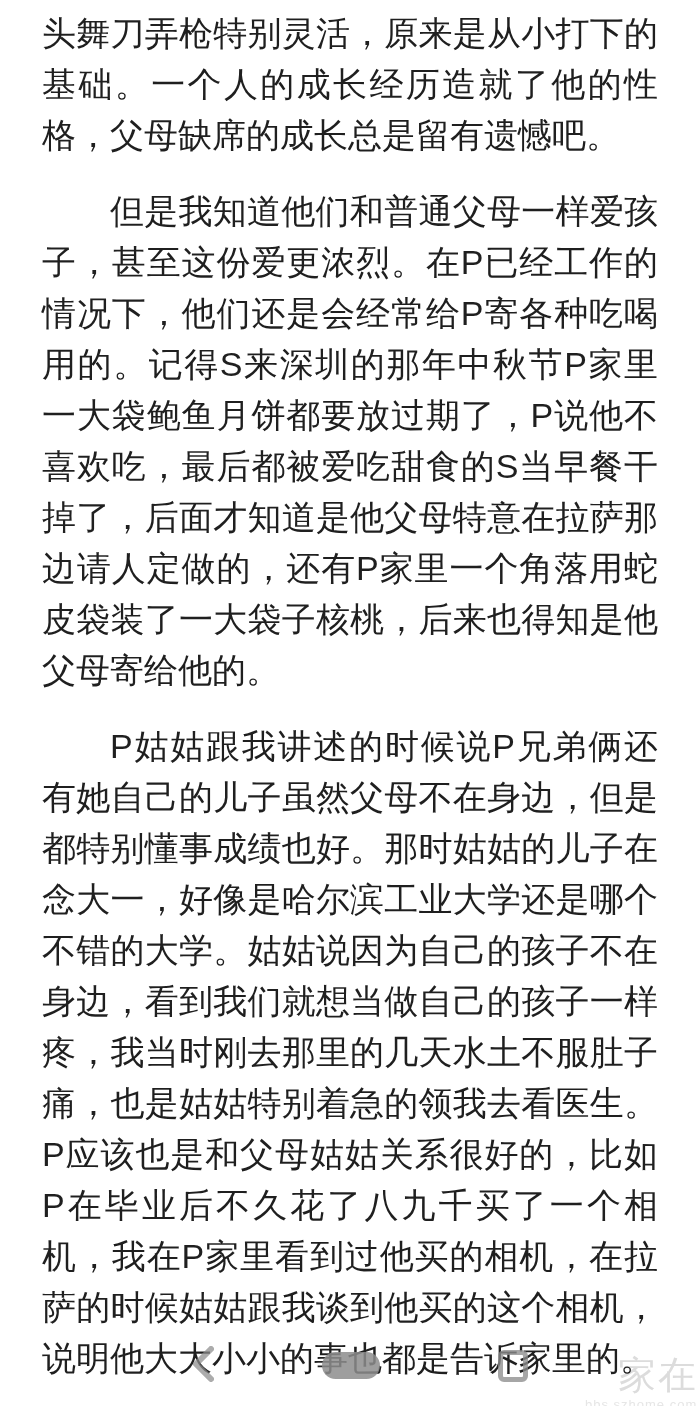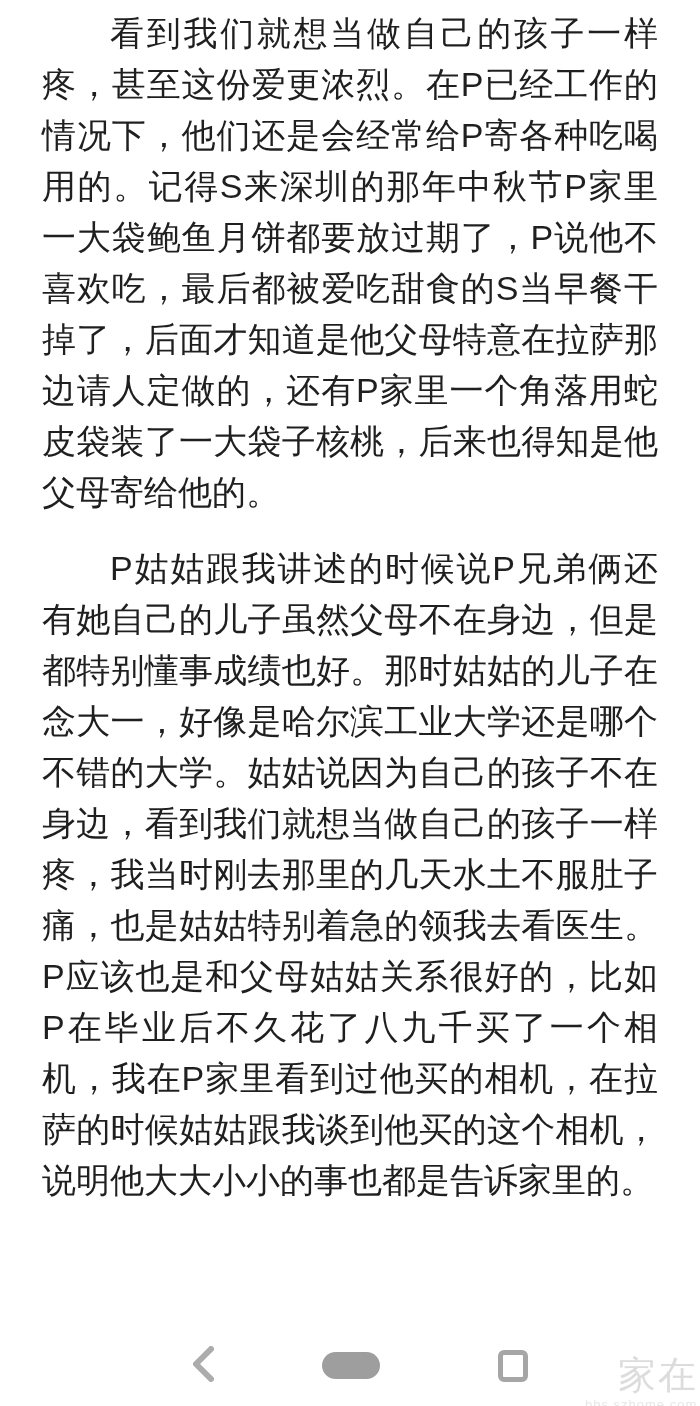--- a/index.html
+++ b/index.html
@@ -73,21 +73,22 @@
 <body>
 
 <div class="watermark">
   <div class="wm-row">
     <span class="wm-brand">家在</span>
   </div>
   <div class="wm-url">bbs.szhome.com</div>
 </div>
 
 <main class="article">
-  <p class="para">看到我们就想当做自己的孩子一样疼，甚至这份爱更浓烈。在P已经工作的情况下，他们还是会经常给P寄各种吃喝用的。记得S来深圳的那年中秋节P家里一大袋鲍鱼月饼都要放过期了，P说他不喜欢吃，最后都被爱吃甜食的S当早餐干掉了，后面才知道是他父母特意在拉萨那边请人定做的，还有P家里一个角落用蛇皮袋装了一大袋子核桃，后来也得知是他父母寄给他的。</p>
+  <p class="para no-indent">头舞刀弄枪特别灵活，原来是从小打下的基础。一个人的成长经历造就了他的性格，父母缺席的成长总是留有遗憾吧。</p>
+  <p class="para">但是我知道他们和普通父母一样爱孩子，甚至这份爱更浓烈。在P已经工作的情况下，他们还是会经常给P寄各种吃喝用的。记得S来深圳的那年中秋节P家里一大袋鲍鱼月饼都要放过期了，P说他不喜欢吃，最后都被爱吃甜食的S当早餐干掉了，后面才知道是他父母特意在拉萨那边请人定做的，还有P家里一个角落用蛇皮袋装了一大袋子核桃，后来也得知是他父母寄给他的。</p>
   <p class="para">P姑姑跟我讲述的时候说P兄弟俩还有她自己的儿子虽然父母不在身边，但是都特别懂事成绩也好。那时姑姑的儿子在念大一，好像是哈尔滨工业大学还是哪个不错的大学。姑姑说因为自己的孩子不在身边，看到我们就想当做自己的孩子一样疼，我当时刚去那里的几天水土不服肚子痛，也是姑姑特别着急的领我去看医生。P应该也是和父母姑姑关系很好的，比如P在毕业后不久花了八九千买了一个相机，我在P家里看到过他买的相机，在拉萨的时候姑姑跟我谈到他买的这个相机，说明他大大小小的事也都是告诉家里的。</p>
 
 </main>
 
 <div class="nav-overlay">
   <svg class="nav-btn back-icon" viewBox="0 0 26 36">
     <polyline points="21,3 6,18 21,33" fill="none" stroke="#8d8d8d" stroke-width="6" stroke-linecap="round" stroke-linejoin="round"></polyline>
   </svg>
   <div class="nav-btn home-pill"></div>
   <div class="nav-btn recents-square"></div>

